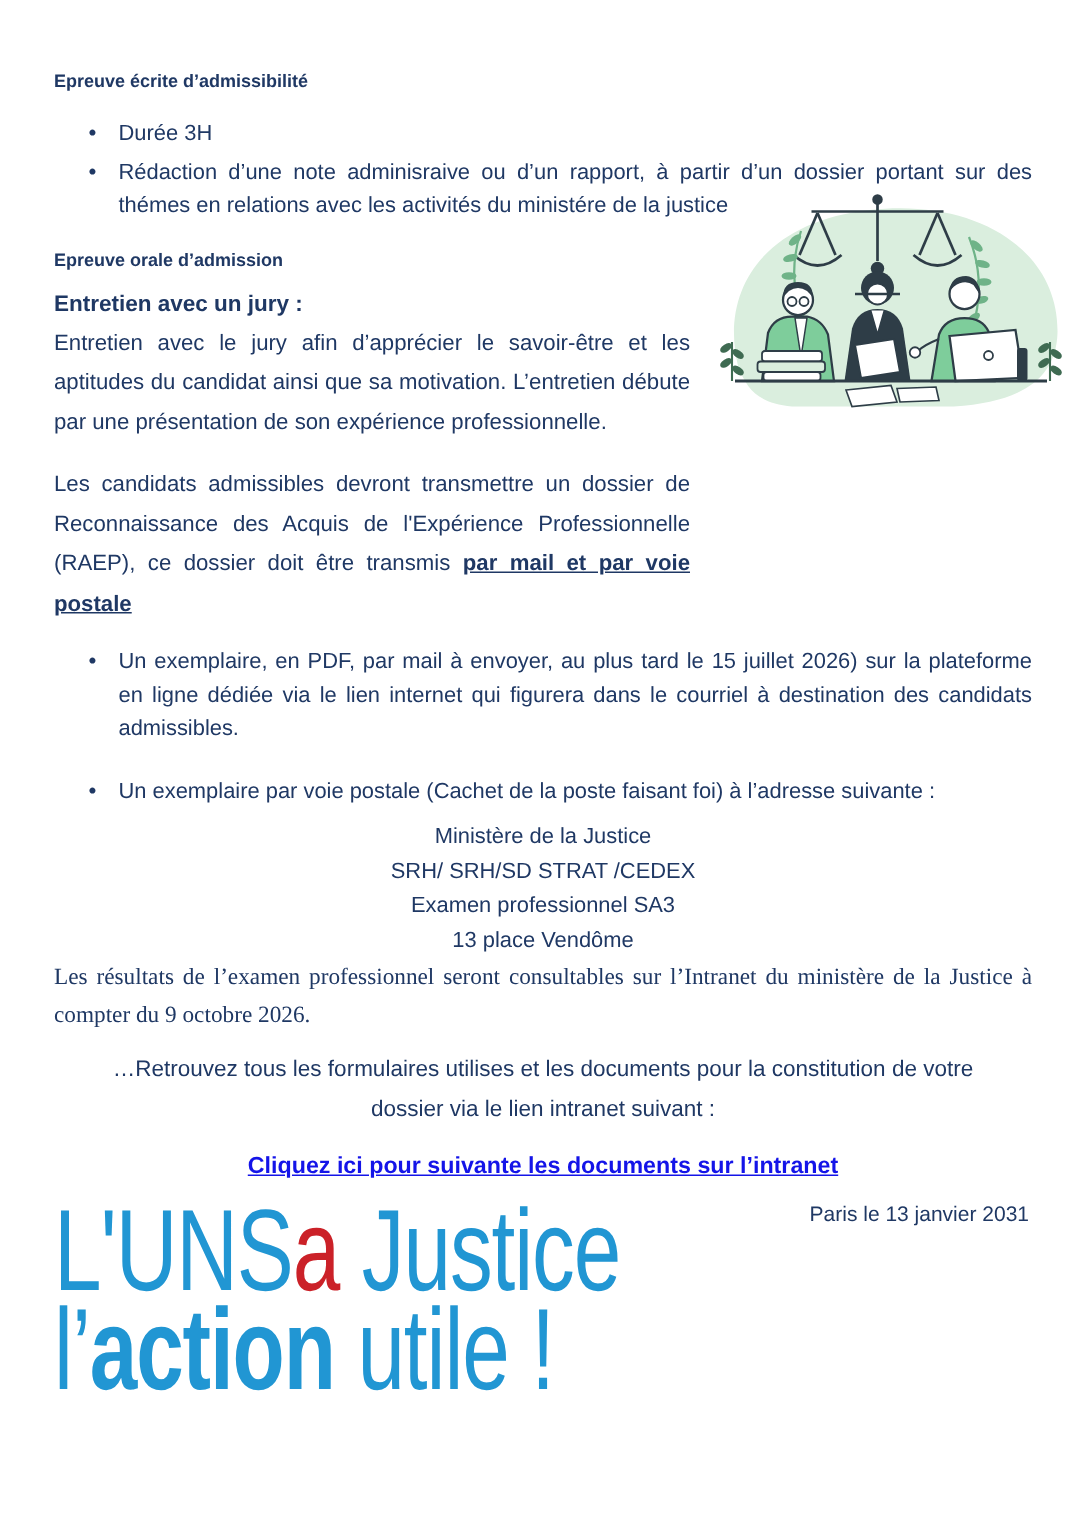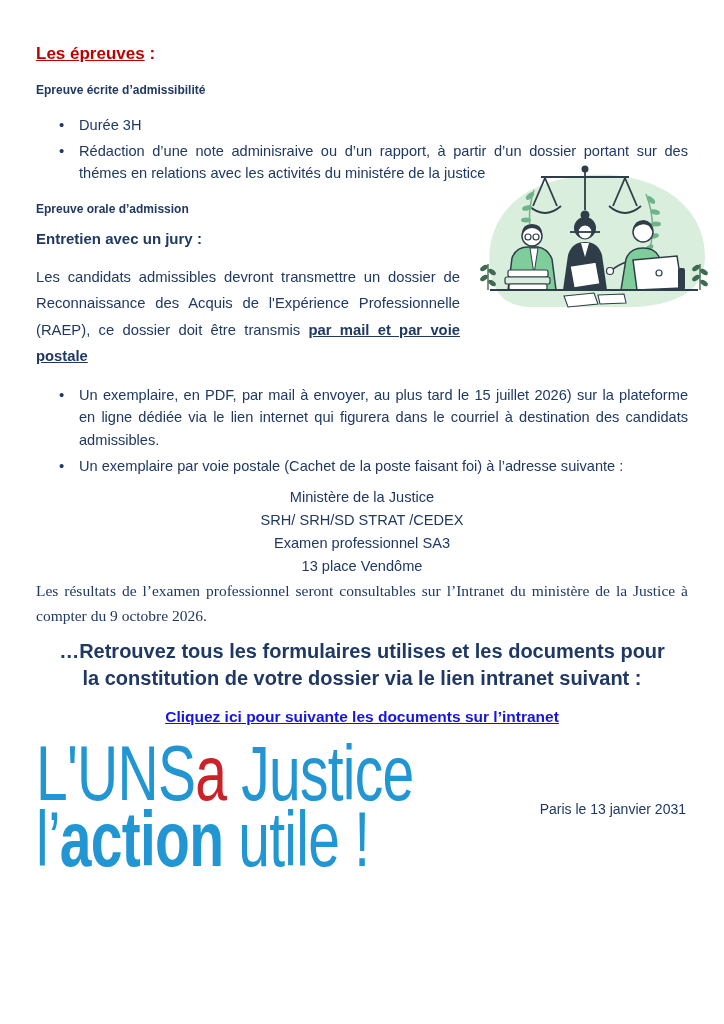--- a/index.html
+++ b/index.html
@@ -46,21 +46,21 @@
     text-align: justify;
   }
   ul.doc-list li + li { margin-top: 3px; }
   ul.doc-list li::before {
     content: "\2022";
     position: absolute;
     left: 23px; top: 0;
     font-size: 15px;
   }
   ul.doc-list.second { margin-top: 14px; margin-bottom: 0; }
-  ul.doc-list.second li + li { margin-top: 4px; }
+  ul.doc-list.second li + li { margin-top: 19px; }
 
   
   .oral-block { position: relative; }
   .jury-label {
     font-weight: bold;
     font-size: 15px;
     line-height: 20px;
     margin-bottom: 3px;
   }
   .narrow-para {
@@ -92,22 +92,22 @@
     font-family: "Liberation Serif", serif;
     font-size: 15.5px;
     line-height: 25px;
     text-align: justify;
     margin-bottom: 10px;
   }
 
   
   .retrouvez {
     text-align: center;
-    font-weight: bold;
-    font-size: 20px;
+    font-weight: normal;
+    font-size: 15px;
     line-height: 27px;
     padding: 0 18px;
   }
   .link-row { text-align: center; margin-top: 16px; margin-bottom: 14px; }
   .intranet-link {
     color: #1414E8;
     font-weight: bold;
     font-size: 15.5px;
     text-decoration: underline;
     cursor: pointer;
@@ -132,36 +132,34 @@
     top: 800px; right: 38px;
     font-size: 14px;
     line-height: 18px;
   }
 </style>
 </head>
 <body>
 
 <div class="page">
 
-  <div class="red-heading">
-    <span class="underlined">Les épreuves</span><span> :</span>
-  </div>
 
   <div class="navy-heading">Epreuve écrite d’admissibilité</div>
 
   <ul class="doc-list">
     <li>Durée 3H</li>
     <li>Rédaction d’une note adminisraive ou d’un rapport, à partir d’un dossier portant sur des thémes en relations avec les activités du ministére de la justice</li>
   </ul>
 
   <div class="oral-block">
     <div class="navy-heading oral">Epreuve orale d’admission</div>
 
     <div class="jury-label">Entretien avec un jury :</div>
 
+    <p class="narrow-para">Entretien avec le jury afin d’apprécier le savoir-être et les aptitudes du candidat ainsi que sa motivation. L’entretien débute par une présentation de son expérience professionnelle.</p>
 
     <p class="narrow-para second"><span>Les candidats admissibles devront transmettre un dossier de Reconnaissance des Acquis de l'Expérience Professionnelle (RAEP), ce dossier doit être transmis </span><span class="bold-underline">par mail et par voie postale</span></p>
 
     <svg class="illustration" viewBox="0 0 232 155" aria-hidden="true">
 
       <path d="M14 118 C2 68 30 22 102 14 C172 6 228 40 227 96 C226 126 204 142 158 145 L50 145 C28 143 20 134 14 118 Z" fill="#DAEEDE"></path>
 
       <g stroke="#2E3D47" stroke-width="1.8" fill="none">
         <circle cx="107" cy="7" r="2.6" fill="#2E3D47"></circle>
         <line x1="107" y1="9" x2="107" y2="48"></line>

